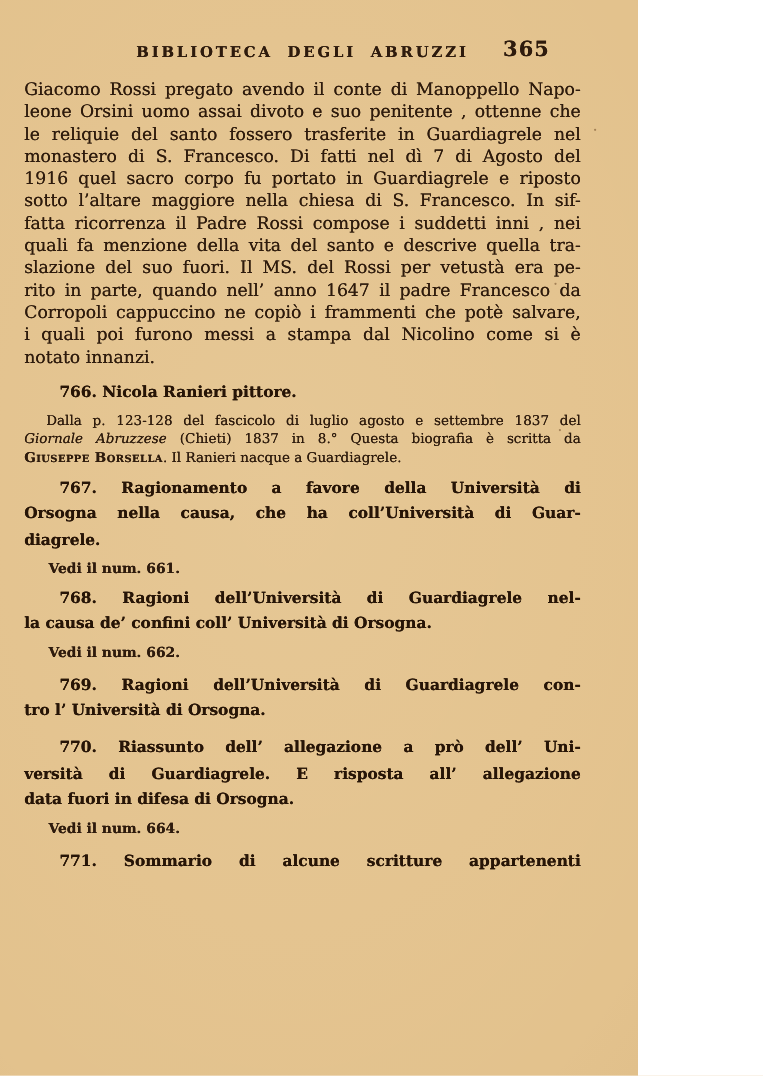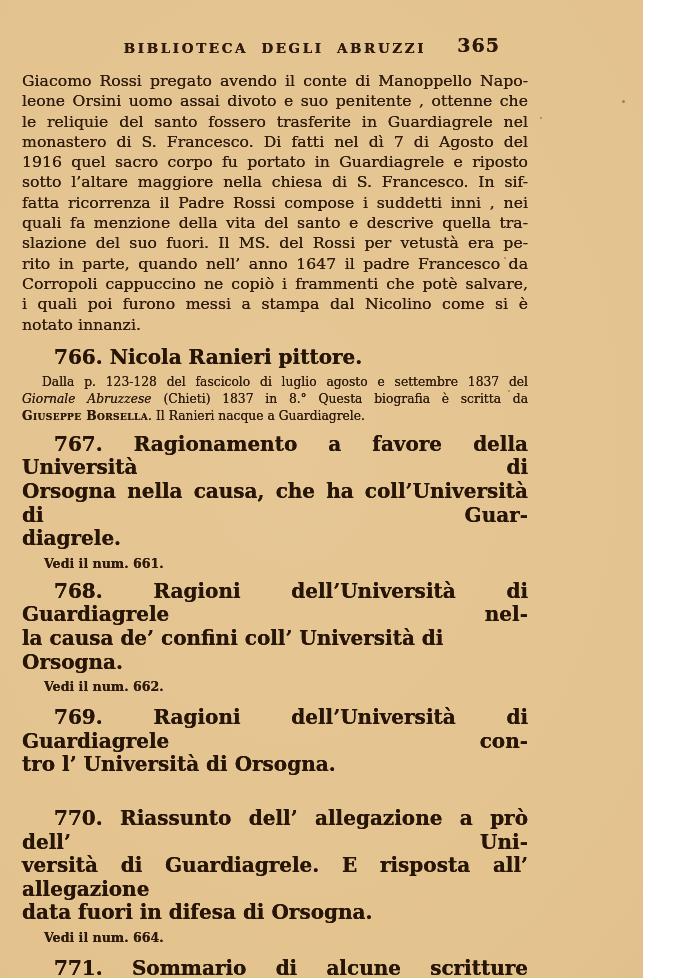--- a/index.html
+++ b/index.html
@@ -1,18 +1,18 @@
 <!DOCTYPE html>
 <html><head>
 <meta charset="utf-8">
 <style>
   html, body { margin: 0; padding: 0; }
   .page {
     position: relative;
-    width: 643px;
+    width: 580px;
     height: 978px;
     background: #e3c28d;
     background-image: radial-gradient(ellipse 120% 110% at 45% 45%, rgba(255,245,220,0.10) 0%, rgba(0,0,0,0) 60%, rgba(120,85,40,0.10) 100%);
     font-family: "DejaVu Serif", serif;
     color: #2e1b0d;
     overflow: hidden;
   }
   .column {
     position: absolute;
     left: 22px;
@@ -44,21 +44,21 @@
   .body-line {
     font-size: 15.7px;
     line-height: 20.3px;
     text-shadow: 0 0 0.45px #33200f;
   }
   .jline { text-align: justify; text-align-last: justify; }
   .lline { text-align: left; text-align-last: left; }
   
   .entry-heading { margin-top: 11px; }
   .head-line {
-    font-size: 20px;
+    font-size: 14px;
     font-weight: bold;
     line-height: 23.6px;
     color: #271507;
     text-shadow: 0 0 0.55px #271507;
   }
   .indent { text-indent: 32px; }
   
   .note { margin-top: 5px; }
   .note-line {
     font-size: 12.3px;
@@ -72,21 +72,21 @@
   .ref {
     margin-top: 5px;
     padding-left: 22px;
     font-size: 12.6px;
     font-weight: bold;
     line-height: 16px;
     text-shadow: 0 0 0.45px #2e1b0d;
   }
   .gap-sm { margin-top: 8px; }
   .gap-md { }
-  .gap-lg { margin-top: 30px; }
+  .gap-lg { margin-top: 10px; }
   
   .speck {
     position: absolute;
     background: #6d4a28;
     border-radius: 50%;
     opacity: 0.55;
   }
   .speck1 { left: 622px; top: 100px; width: 3px; height: 3px; }
   .speck2 { left: 508px; top: 390px; width: 2px; height: 2px; }
   .speck3 { left: 540px; top: 117px; width: 2px; height: 2px; }

